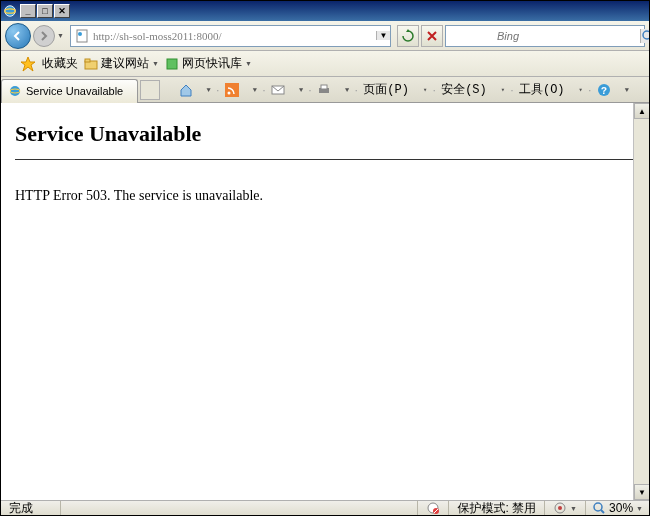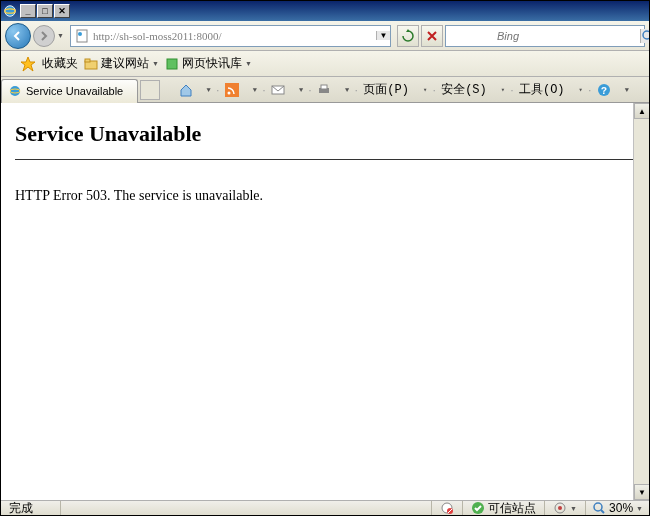--- a/index.html
+++ b/index.html
@@ -217,25 +217,21 @@
   <div class="status-seg status-done">完成</div>
   <div class="status-seg status-spacer"></div>
   <div class="status-seg">
     <svg class="mini-icon" viewBox="0 0 14 14">
         <circle cx="7" cy="7" r="5" fill="#fff" stroke="#888"></circle>
         <circle cx="10" cy="10" r="3" fill="#e04040"></circle>
         <line x1="8" y1="12" x2="12" y2="8" stroke="#fff"></line>
       </svg>
   </div>
   <div class="status-seg">
-    <svg class="mini-icon" viewBox="0 0 14 14">
-        <circle cx="7" cy="7" r="6" fill="#50b050"></circle>
-        <path d="M4 7 L6 9 L10 5" fill="none" stroke="#fff" stroke-width="2"></path>
-      </svg>
-    <span>可信站点</span>
+    <span>保护模式: 禁用</span>
   </div>
   <div class="status-seg">
     <svg class="mini-icon" viewBox="0 0 14 14">
         <circle cx="7" cy="7" r="5" fill="none" stroke="#888"></circle>
         <circle cx="7" cy="7" r="2" fill="#c04040"></circle>
       </svg>
     <span class="tiny-drop">▼</span>
   </div>
   <div class="zoom-seg">
     <svg class="mini-icon" viewBox="0 0 14 14">

